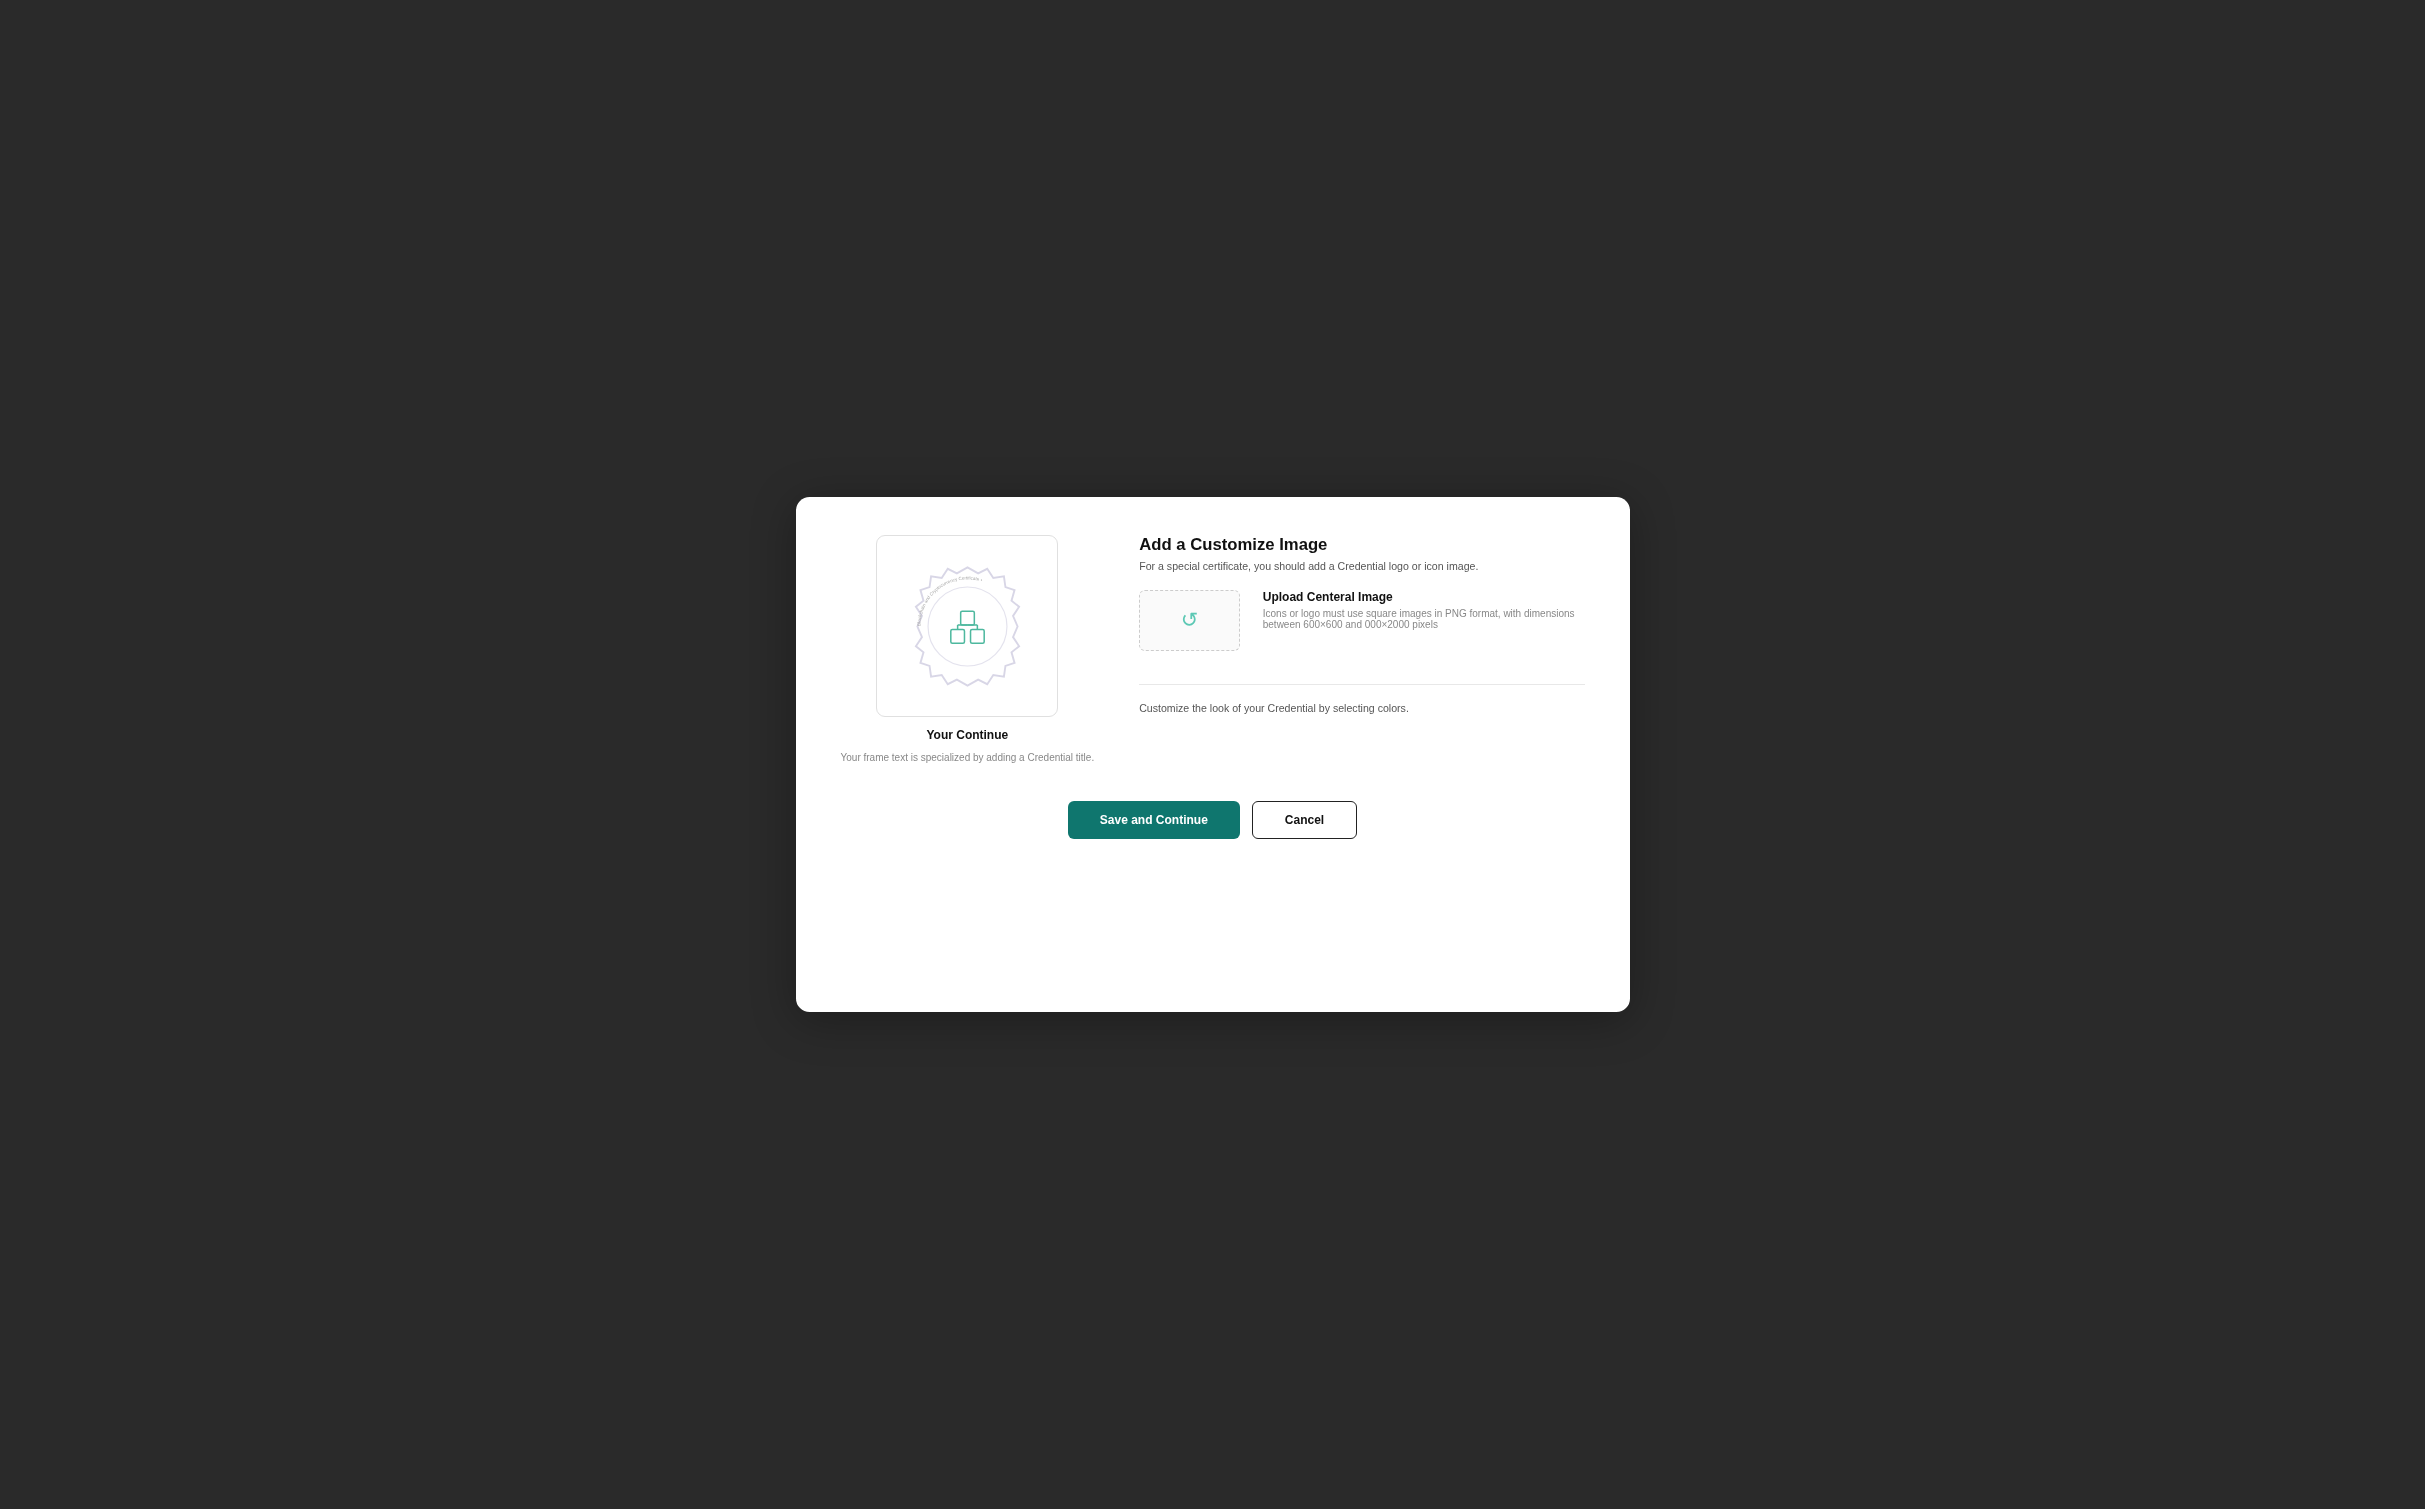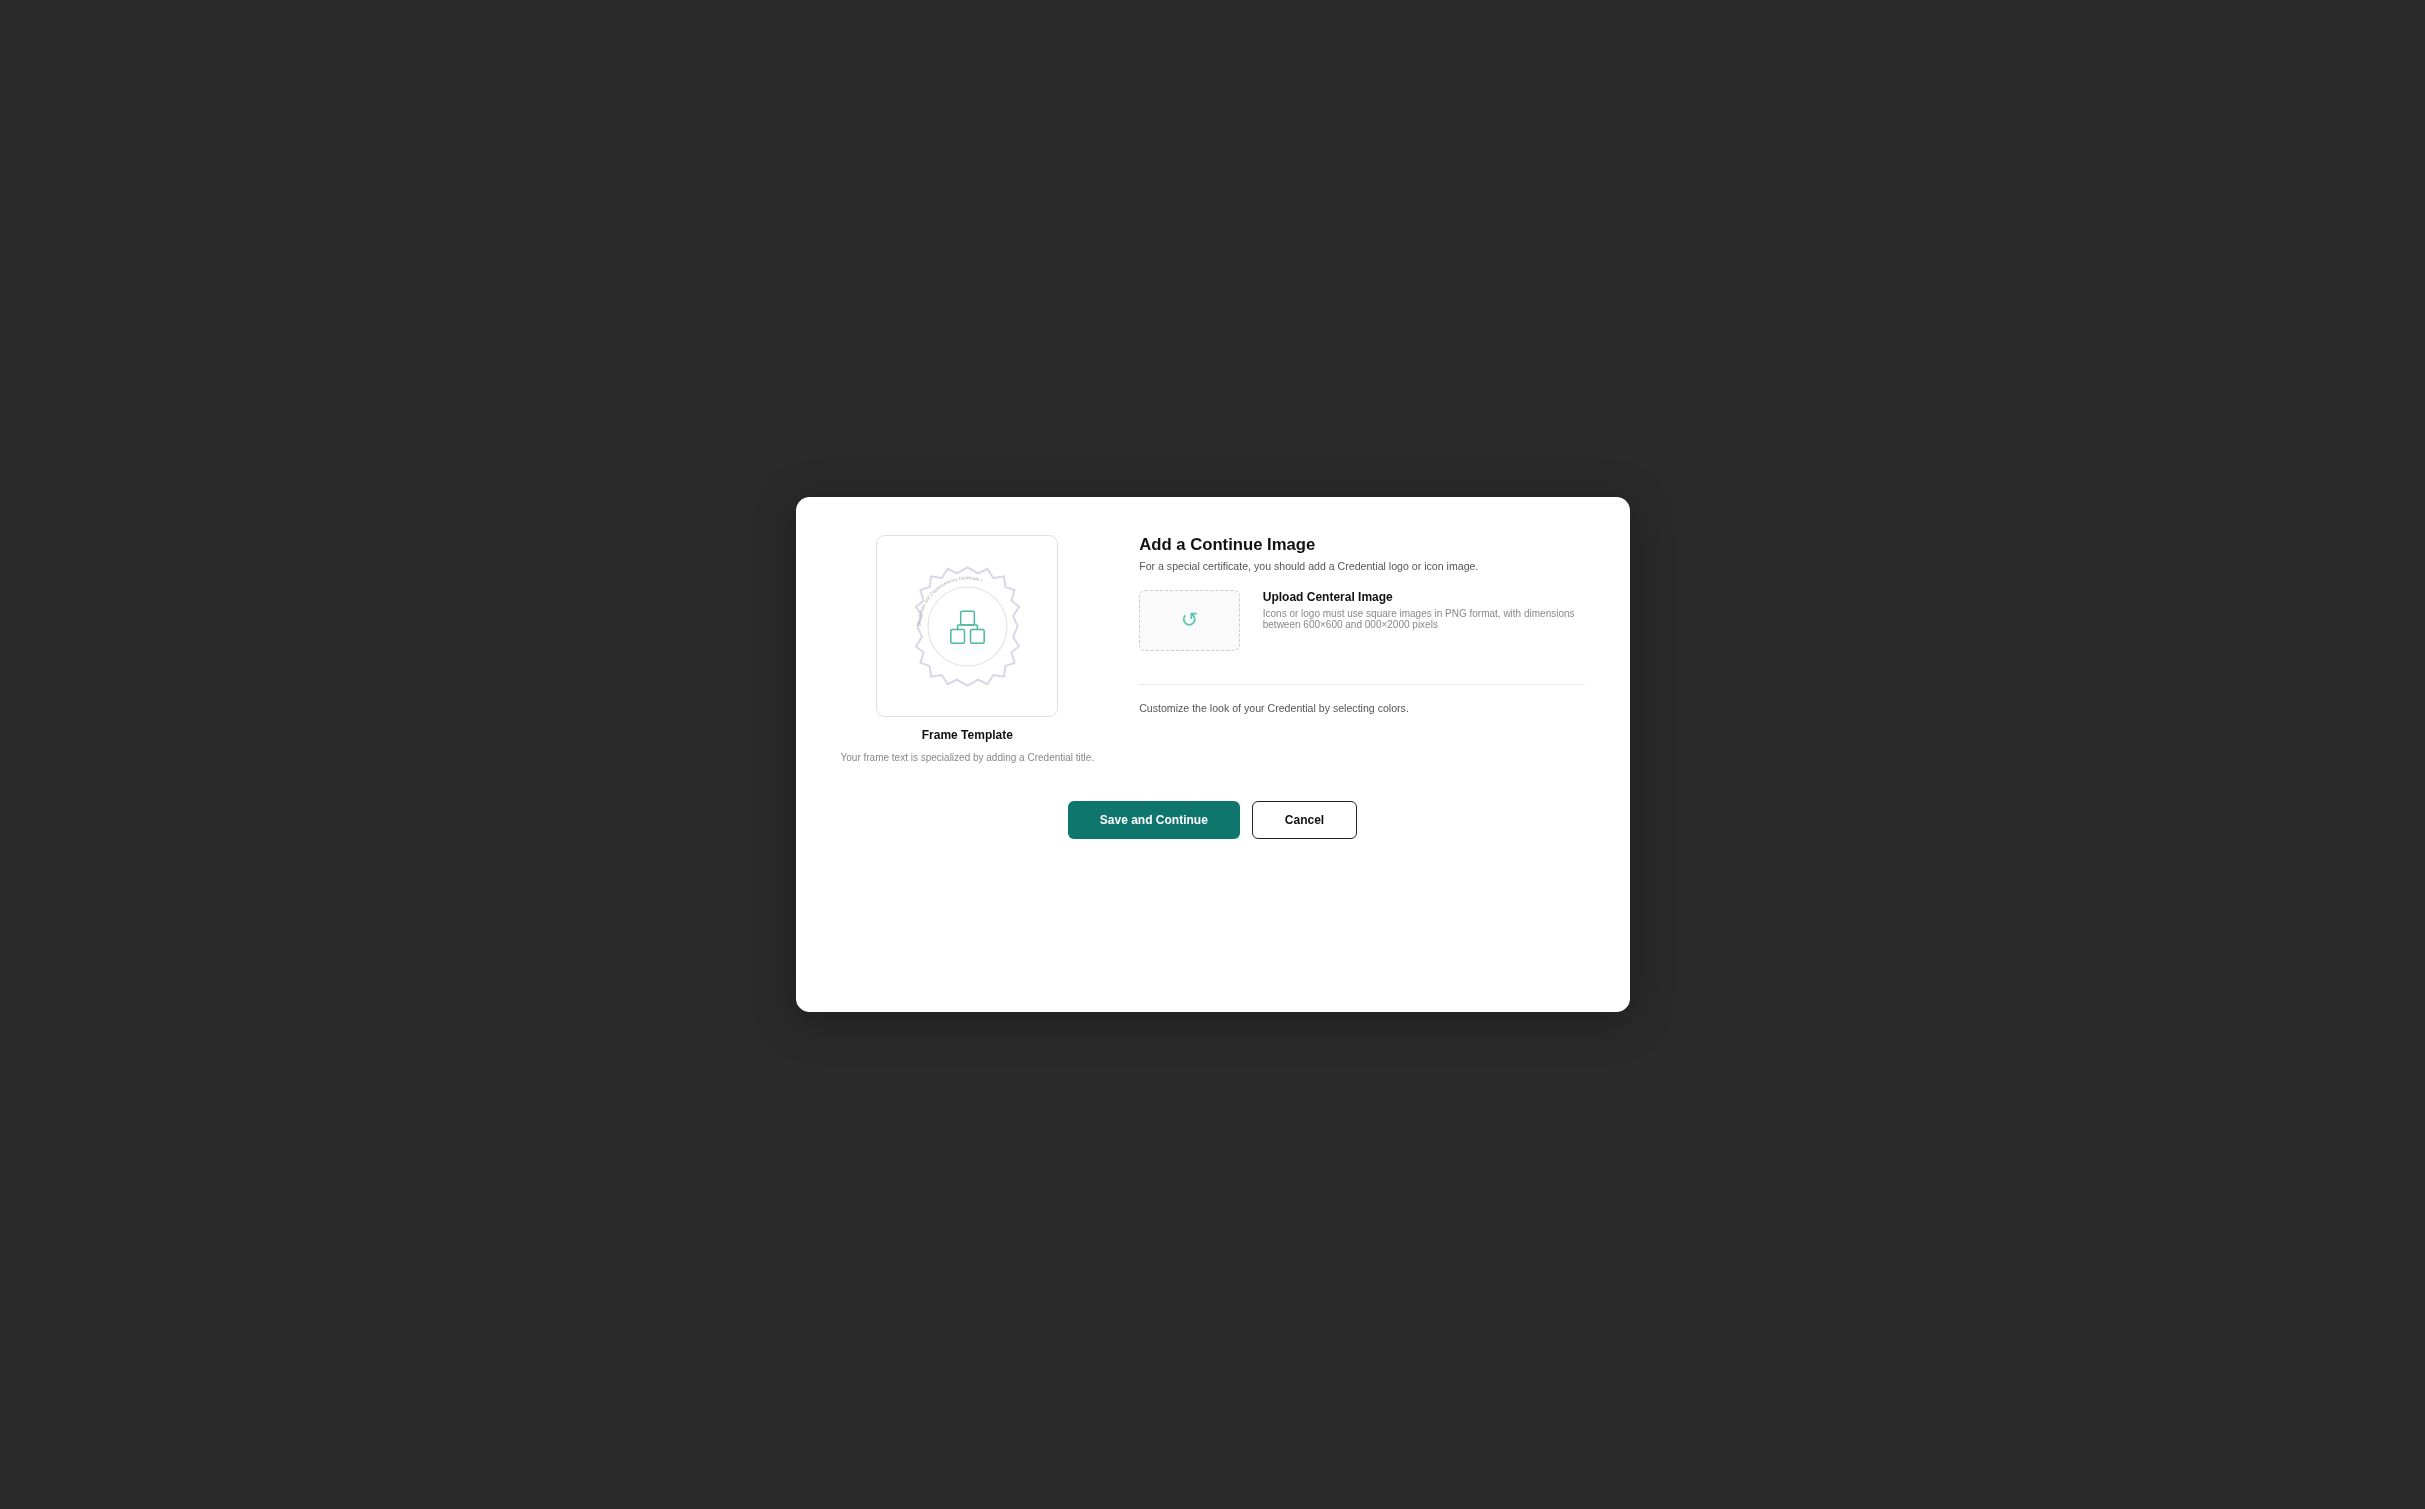--- a/index.html
+++ b/index.html
@@ -356,26 +356,26 @@
           </g>
 
           <text font-size="6" fill="#aaa" text-anchor="middle">
             <textPath href="#circle-path" startOffset="0%">Blockchain and Cryptocurrency Certificate • Blockchain and Cryptocurrency Certificate •</textPath>
           </text>
           <defs>
             <path id="circle-path" d="M 85,85 m -62,0 a 62,62 0 1,1 124,0 a 62,62 0 1,1 -124,0"></path>
           </defs>
         </svg>
       </div>
-      <span class="template-label">Frame Template</span>
+      <span class="template-label">Your Continue</span>
       <span class="template-desc">Your frame text is specialized by adding a Credential title.</span>
     </div>
 
     <div class="form-area">
-      <h2 class="section-title">Add a Continue Image</h2>
+      <h2 class="section-title">Add a Customize Image</h2>
       <p class="section-desc">For a special certificate, you should add a Credential logo or icon image.</p>
 
       <div style="display:flex; gap:23px; align-items:flex-start; margin-bottom:15px;">
         <div class="upload-area">
           <span class="upload-icon">↺</span>
         </div>
         <div class="upload-label-section">
           <p class="upload-label-title">Upload Centeral Image</p>
           <p class="upload-label-desc">Icons or logo must use square images in PNG format, with dimensions between 600×600 and 000×2000 pixels</p>
         </div>

